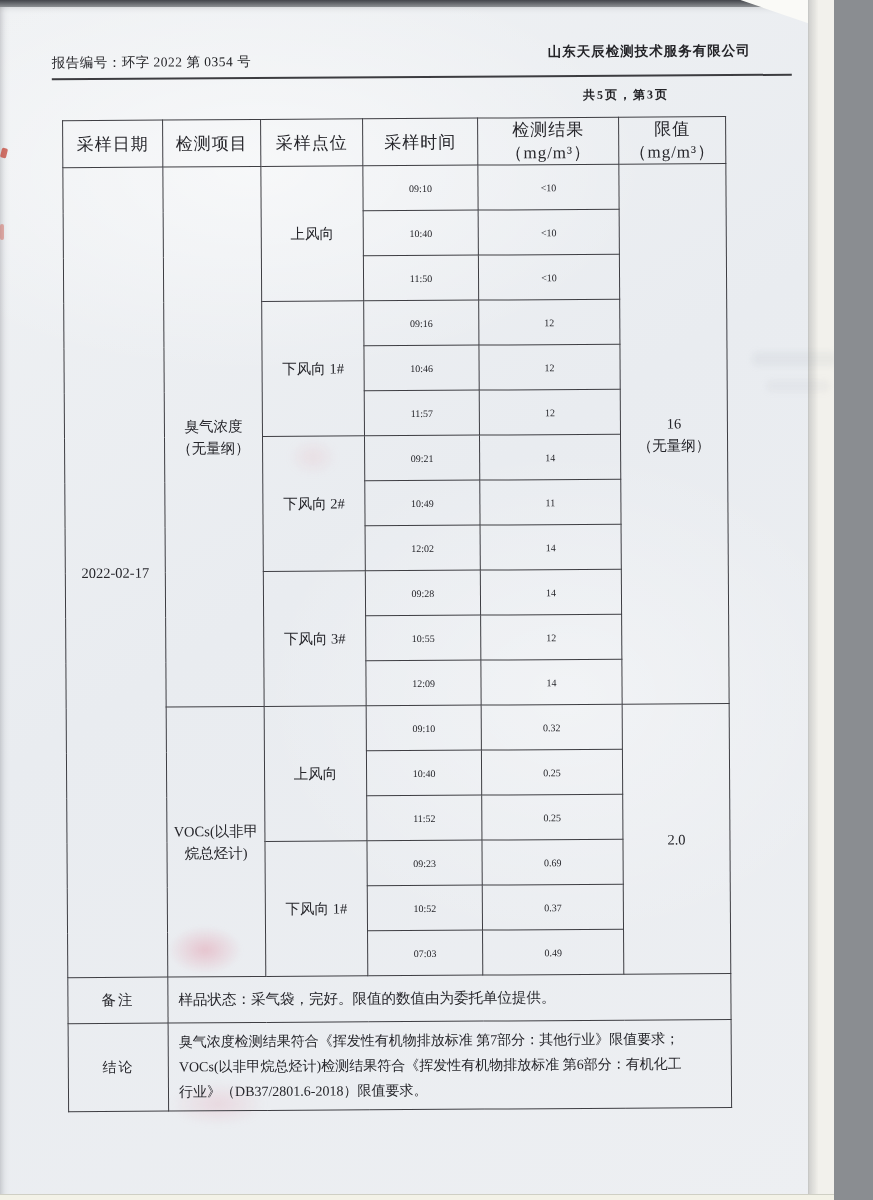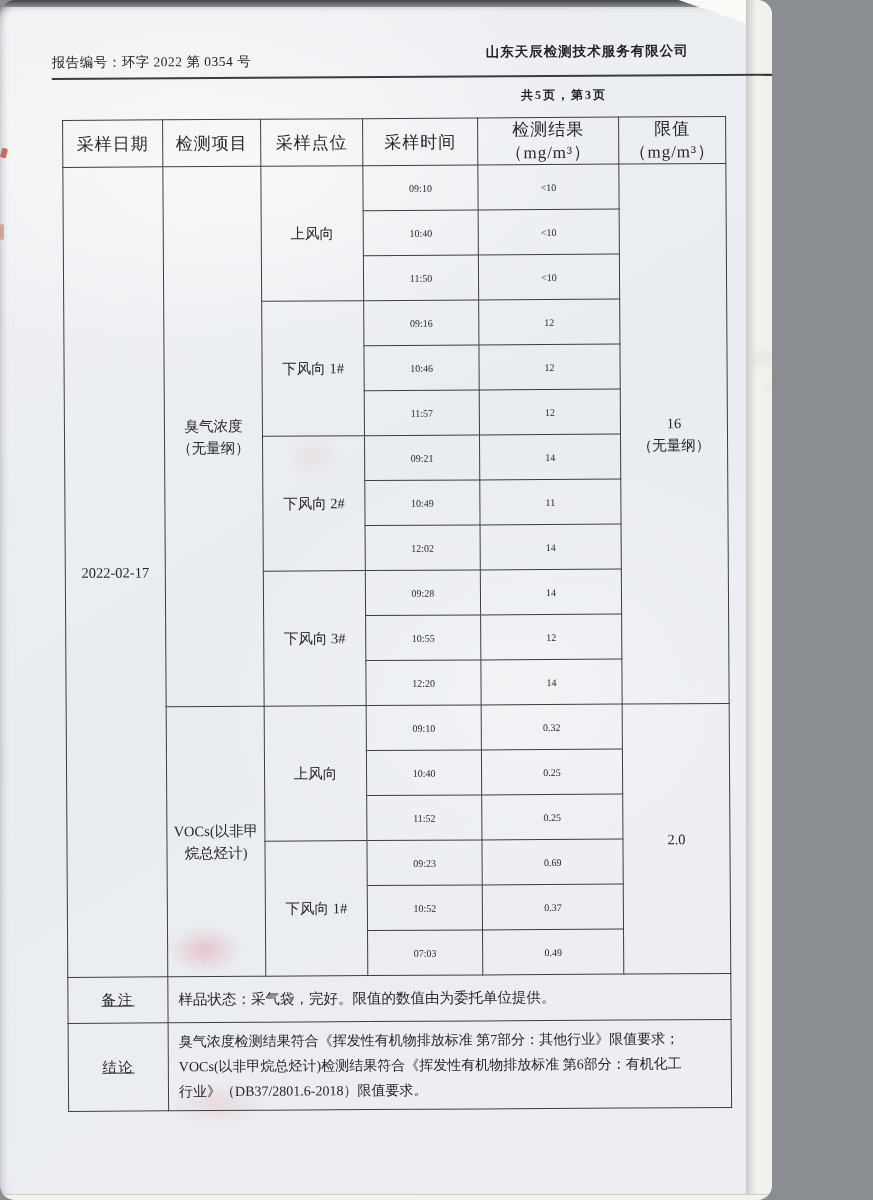--- a/index.html
+++ b/index.html
@@ -3,27 +3,26 @@
 <meta charset="utf-8">
 <style>
   * { margin:0; padding:0; box-sizing:border-box; }
   html,body { width:873px; height:1200px; }
   body {
     font-family:"Liberation Serif","DejaVu Serif",serif;
     background:#8a8d91;
     overflow:hidden;
   }
   .page {
-    position:relative; width:772px; height:1200px; overflow:hidden;
+    position:relative; width:834px; height:1200px; overflow:hidden;
     background:
       radial-gradient(ellipse 620px 320px at 30% 14%, rgba(255,255,255,0.55), rgba(255,255,255,0) 65%),
       radial-gradient(ellipse 520px 420px at 68% 58%, rgba(255,255,255,0.35), rgba(255,255,255,0) 60%),
       linear-gradient(148deg, #f0f2f4 0%, #e9ecf0 45%, #edeff2 100%);
     box-shadow: inset 5px 0 8px -4px rgba(80,82,90,0.28), inset 0 9px 10px -6px rgba(40,40,46,0.55);
-    border-radius: 15px;
   }
   
   .edge-top { position:absolute; top:0; left:0; width:100%; height:7px;
     background:linear-gradient(#42444a, #8d9094); }
   .corner-wedge { position:absolute; top:0; right:0; width:130px; height:32px;
     background:#fafaf7; clip-path:polygon(28% 0, 100% 0, 100% 100%); }
   .edge-right { position:absolute; top:0; right:0; width:26px; height:100%;
     background:linear-gradient(90deg, rgba(90,92,98,0.22), rgba(255,255,255,0) 38%), #f2f1ec;
     border-left:1px solid rgba(120,122,128,0.35); }
   .edge-bottom { position:absolute; bottom:0; left:0; width:100%; height:6px;
@@ -57,21 +56,21 @@
     border-collapse:collapse; table-layout:fixed; }
   .results th, .results td {
     border:1.5px solid #3e3e43; text-align:center; vertical-align:middle;
     color:#26262b; font-weight:normal; overflow:hidden;
   }
   .results th { height:40px; font-size:17px; letter-spacing:1px; }
   .results tr.data-row td { height:45px; font-size:10px; }
   .item-cell, .limit-cell, .point-cell, .date-cell { white-space:pre-line; font-size:14.5px !important; line-height:22px; }
   .results tr.note-row td { height:46px; font-size:14.5px; }
   .results tr.conclusion-row td { height:84px; font-size:14px; }
-  .label-cell { letter-spacing:2px;text-decoration:underline; }
+  .label-cell { letter-spacing:2px; }
   .text-cell { text-align:left !important; padding:6px 10px; white-space:pre-line; line-height:25px; }
 </style>
 </head>
 <body>
 
 <div class="page">
 
   <div class="edge-top"></div>
   <div class="corner-wedge"></div>
   <div class="edge-right"></div>
@@ -158,21 +157,21 @@
           <tr class="data-row">
             <td rowspan="3" class="point-cell">下风向 3#</td>
             <td class="time-cell">09:28</td>
             <td class="result-cell">14</td>
           </tr>
           <tr class="data-row">
             <td class="time-cell">10:55</td>
             <td class="result-cell">12</td>
           </tr>
           <tr class="data-row">
-            <td class="time-cell">12:20</td>
+            <td class="time-cell">12:09</td>
             <td class="result-cell">14</td>
           </tr>
           <tr class="data-row">
             <td rowspan="6" class="item-cell">VOCs(以非甲
 烷总烃计)</td>
             <td rowspan="3" class="point-cell">上风向</td>
             <td class="time-cell">09:10</td>
             <td class="result-cell">0.32</td>
             <td rowspan="6" class="limit-cell">2.0</td>
           </tr>

